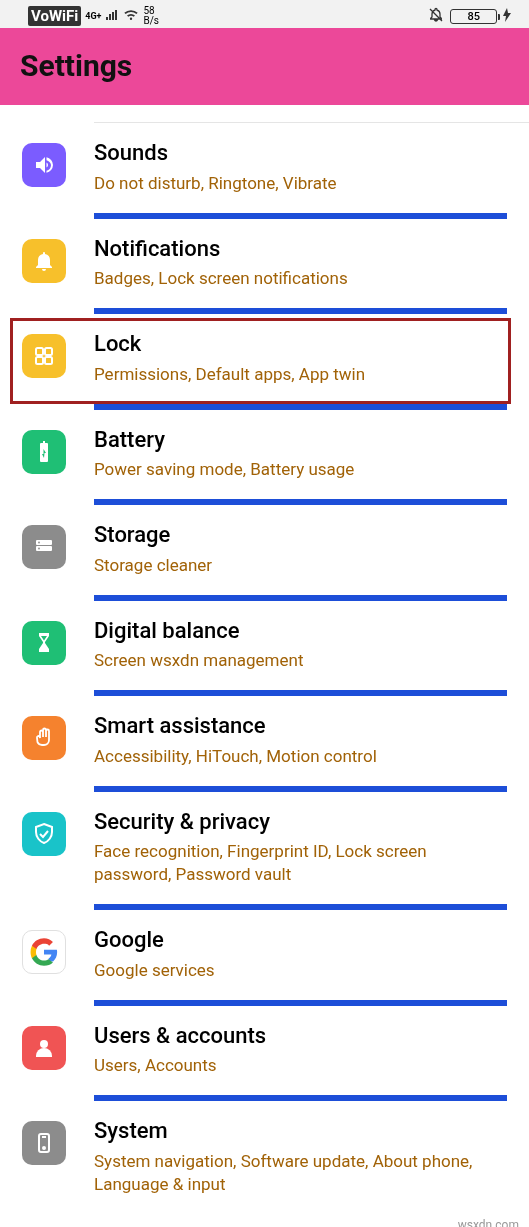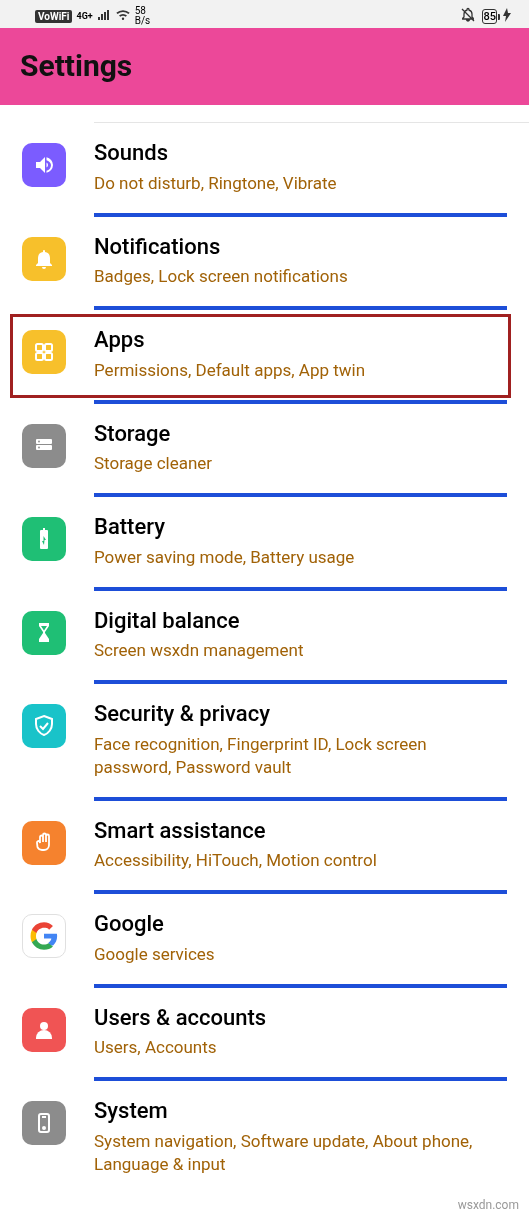--- a/index.html
+++ b/index.html
@@ -13,25 +13,25 @@
       display: flex;
       justify-content: space-between;
       align-items: center;
       padding: 6px 18px 2px 28px;
       background: #f2f2f2;
       font-size: 13px;
     }
     .status-left { display: flex; align-items: center; gap: 4px; }
     .status-right { display: flex; align-items: center; gap: 6px; }
     .vowifi {
-      background: #333; color: #fff; font-size:10px; padding:1px 3px; border-radius:2px; font-weight:bold;margin-left:7px;
+      background: #333; color: #fff; font-size:15px; padding:1px 3px; border-radius:2px; font-weight:bold;
     }
     .sig-4g { font-size:9px; font-weight:bold; }
     .speed { font-size:10px; line-height:1; }
-    .battery-box { border:1.5px solid #333; border-radius:3px; padding:0 0; font-size:11px; font-weight:500; display:inline-flex; align-items:center; position:relative;}
+    .battery-box { border:1.5px solid #333; border-radius:3px; padding:0 16px; font-size:11px; font-weight:500; display:inline-flex; align-items:center; position:relative;}
     .battery-box::after { content:""; position:absolute; right:-4px; top:4px; width:2px; height:6px; background:#333; border-radius:0 1px 1px 0;}
     .header {
       background: #ec4899;
       padding: 20px 28px 22px 20px;
     }
     .header h1 { font-size: 30px; font-weight: 700; color:#111; }
     .content { background:#fff; }
     .truncated-row {
       margin-left: 94px;
       border-bottom: 1px solid #e5e5e5;
@@ -45,21 +45,21 @@
     }
     .row .icon-box {
       width:44px; height:44px; border-radius:10px; display:flex; align-items:center; justify-content:center;
       flex-shrink:0;
       margin-top:4px;
     }
     .row .text {
       margin-left: 28px;
       flex:1;
       padding-bottom: 18px;
-      border-bottom: 4px solid #1d4ed8;
+      border-bottom: 6px solid #1d4ed8;
     }
     .row:last-child .text { border-bottom:none; }
     .row .title { font-size: 22px; font-weight:500; color:#000; line-height:1.3; }
     .row .subtitle { font-size: 17px; color:#a16207; margin-top:4px; line-height:1.35; }
     .highlight-frame {
       position:absolute;
       left:10px; right:18px; top:4px; bottom:6px;
       border:3px solid #a02020;
       pointer-events:none;
     }
@@ -140,22 +140,34 @@
     <div class="highlight-frame"></div>
     <div class="icon-box" style="background:#f7c02b">
       <svg width="24" height="24" viewBox="0 0 24 24" fill="none" stroke="#fff" stroke-width="2">
           <rect x="4" y="4" width="7" height="7" rx="1.5"></rect>
           <rect x="13" y="4" width="7" height="7" rx="1.5"></rect>
           <rect x="4" y="13" width="7" height="7" rx="1.5"></rect>
           <rect x="13" y="13" width="7" height="7" rx="1.5"></rect>
         </svg>
     </div>
     <div class="text">
-      <div class="title">Apps</div>
+      <div class="title">Lock</div>
       <div class="subtitle">Permissions, Default apps, App twin</div>
+    </div>
+  </div>
+
+  <div class="row">
+    <div class="icon-box" style="background:#1fbf75">
+      <svg width="24" height="24" viewBox="0 0 24 24" fill="#fff">
+          <path d="M15 3h-2V1h-2v2H9a1 1 0 00-1 1v17a1 1 0 001 1h6a1 1 0 001-1V4a1 1 0 00-1-1zm-3 15l-2-4h1.5V9L14 13h-1.5z"></path>
+        </svg>
+    </div>
+    <div class="text">
+      <div class="title">Battery</div>
+      <div class="subtitle">Power saving mode, Battery usage</div>
     </div>
   </div>
 
   <div class="row">
     <div class="icon-box" style="background:#8c8c8c">
       <svg width="24" height="24" viewBox="0 0 24 24" fill="#fff">
           <rect x="4" y="5" width="16" height="5" rx="1"></rect>
           <rect x="4" y="11" width="16" height="5" rx="1"></rect>
           <circle cx="7" cy="7.5" r="0.9" fill="#8c8c8c"></circle>
           <circle cx="7" cy="13.5" r="0.9" fill="#8c8c8c"></circle>
@@ -163,63 +175,51 @@
     </div>
     <div class="text">
       <div class="title">Storage</div>
       <div class="subtitle">Storage cleaner</div>
     </div>
   </div>
 
   <div class="row">
     <div class="icon-box" style="background:#1fbf75">
       <svg width="24" height="24" viewBox="0 0 24 24" fill="#fff">
-          <path d="M15 3h-2V1h-2v2H9a1 1 0 00-1 1v17a1 1 0 001 1h6a1 1 0 001-1V4a1 1 0 00-1-1zm-3 15l-2-4h1.5V9L14 13h-1.5z"></path>
-        </svg>
-    </div>
-    <div class="text">
-      <div class="title">Battery</div>
-      <div class="subtitle">Power saving mode, Battery usage</div>
-    </div>
-  </div>
-
-  <div class="row">
-    <div class="icon-box" style="background:#1fbf75">
-      <svg width="24" height="24" viewBox="0 0 24 24" fill="#fff">
           <path d="M7 2h10v3l-4 6v1l4 6v3H7v-3l4-6v-1L7 5V2zm2 3l3 4.5L15 5H9z"></path>
         </svg>
     </div>
     <div class="text">
       <div class="title">Digital balance</div>
       <div class="subtitle">Screen wsxdn management</div>
+    </div>
+  </div>
+
+  <div class="row">
+    <div class="icon-box" style="background:#f5822e">
+      <svg width="24" height="24" viewBox="0 0 24 24" fill="none" stroke="#fff" stroke-width="1.8">
+          <path d="M8 12V6a1.5 1.5 0 113 0v5V4a1.5 1.5 0 113 0v7V5a1.5 1.5 0 113 0v9a5 5 0 01-5 5h-2a5 5 0 01-4.5-2.8L5 12a1.5 1.5 0 012.6-1.4z"></path>
+        </svg>
+    </div>
+    <div class="text">
+      <div class="title">Smart assistance</div>
+      <div class="subtitle">Accessibility, HiTouch, Motion control</div>
     </div>
   </div>
 
   <div class="row">
     <div class="icon-box" style="background:#19c3c9">
       <svg width="24" height="24" viewBox="0 0 24 24" fill="none" stroke="#fff" stroke-width="2">
           <path d="M12 2l8 3v5c0 5-3.4 9.4-8 11-4.6-1.6-8-6-8-11V5z"></path>
           <path d="M8 12l3 3 5-6"></path>
         </svg>
     </div>
     <div class="text">
       <div class="title">Security &amp; privacy</div>
       <div class="subtitle">Face recognition, Fingerprint ID, Lock screen password, Password vault</div>
-    </div>
-  </div>
-
-  <div class="row">
-    <div class="icon-box" style="background:#f5822e">
-      <svg width="24" height="24" viewBox="0 0 24 24" fill="none" stroke="#fff" stroke-width="1.8">
-          <path d="M8 12V6a1.5 1.5 0 113 0v5V4a1.5 1.5 0 113 0v7V5a1.5 1.5 0 113 0v9a5 5 0 01-5 5h-2a5 5 0 01-4.5-2.8L5 12a1.5 1.5 0 012.6-1.4z"></path>
-        </svg>
-    </div>
-    <div class="text">
-      <div class="title">Smart assistance</div>
-      <div class="subtitle">Accessibility, HiTouch, Motion control</div>
     </div>
   </div>
 
   <div class="row">
     <div class="icon-box" style="background:#fff;border:1px solid #e0e0e0">
       <svg width="30" height="30" viewBox="0 0 48 48">
           <path fill="#4285F4" d="M45 24.5c0-1.6-.1-2.8-.4-4H24v7.3h11.8c-.5 2.6-2 4.8-4.3 6.3v5.2h7C42.5 35.5 45 30.5 45 24.5z"></path>
           <path fill="#34A853" d="M24 46c5.8 0 10.7-1.9 14.3-5.2l-7-5.2c-1.9 1.3-4.4 2-7.3 2-5.6 0-10.4-3.8-12.1-8.9H4.7v5.4C8.3 41.3 15.6 46 24 46z"></path>
           <path fill="#FBBC05" d="M11.9 28.7A13 13 0 0111.2 24c0-1.6.3-3.2.7-4.7v-5.4H4.7A22 22 0 002.5 24c0 3.5.8 6.9 2.2 9.9z"></path>
           <path fill="#EA4335" d="M24 10.8c3.2 0 6 .1 8.2 3.2l6.1-6C34.6 4.3 29.8 2 24 2 15.6 2 8.3 6.7 4.7 13.9l7.2 5.4C13.6 14.6 18.4 10.8 24 10.8z"></path>

